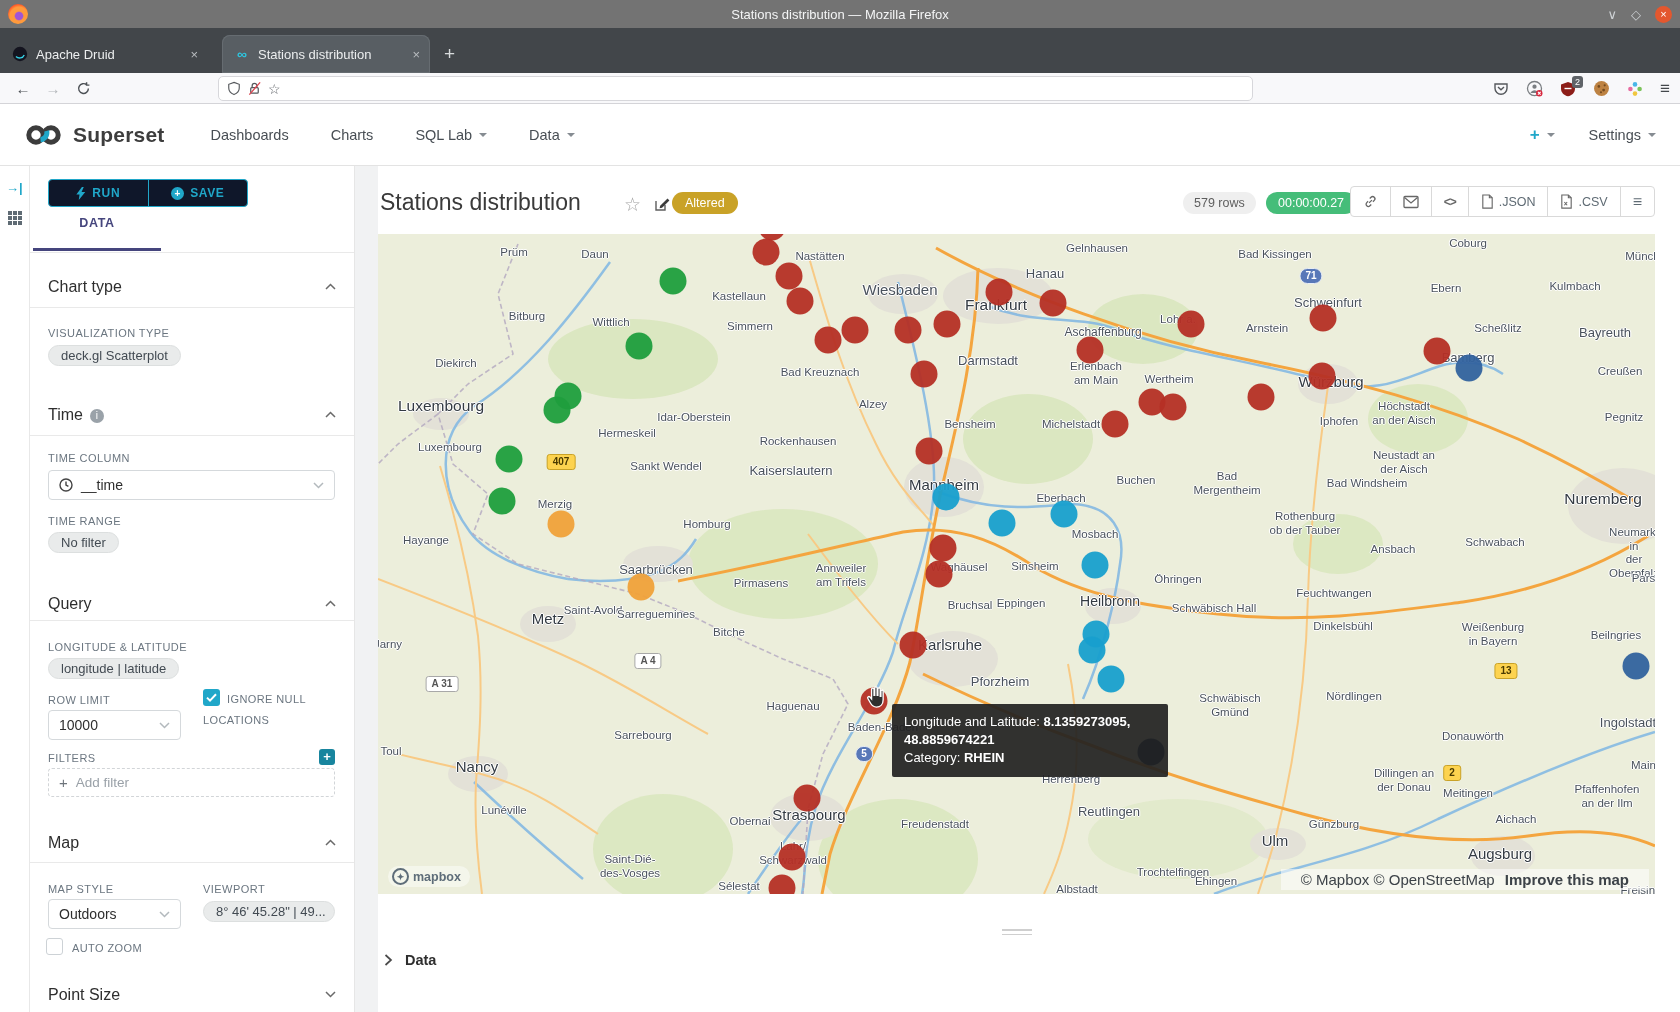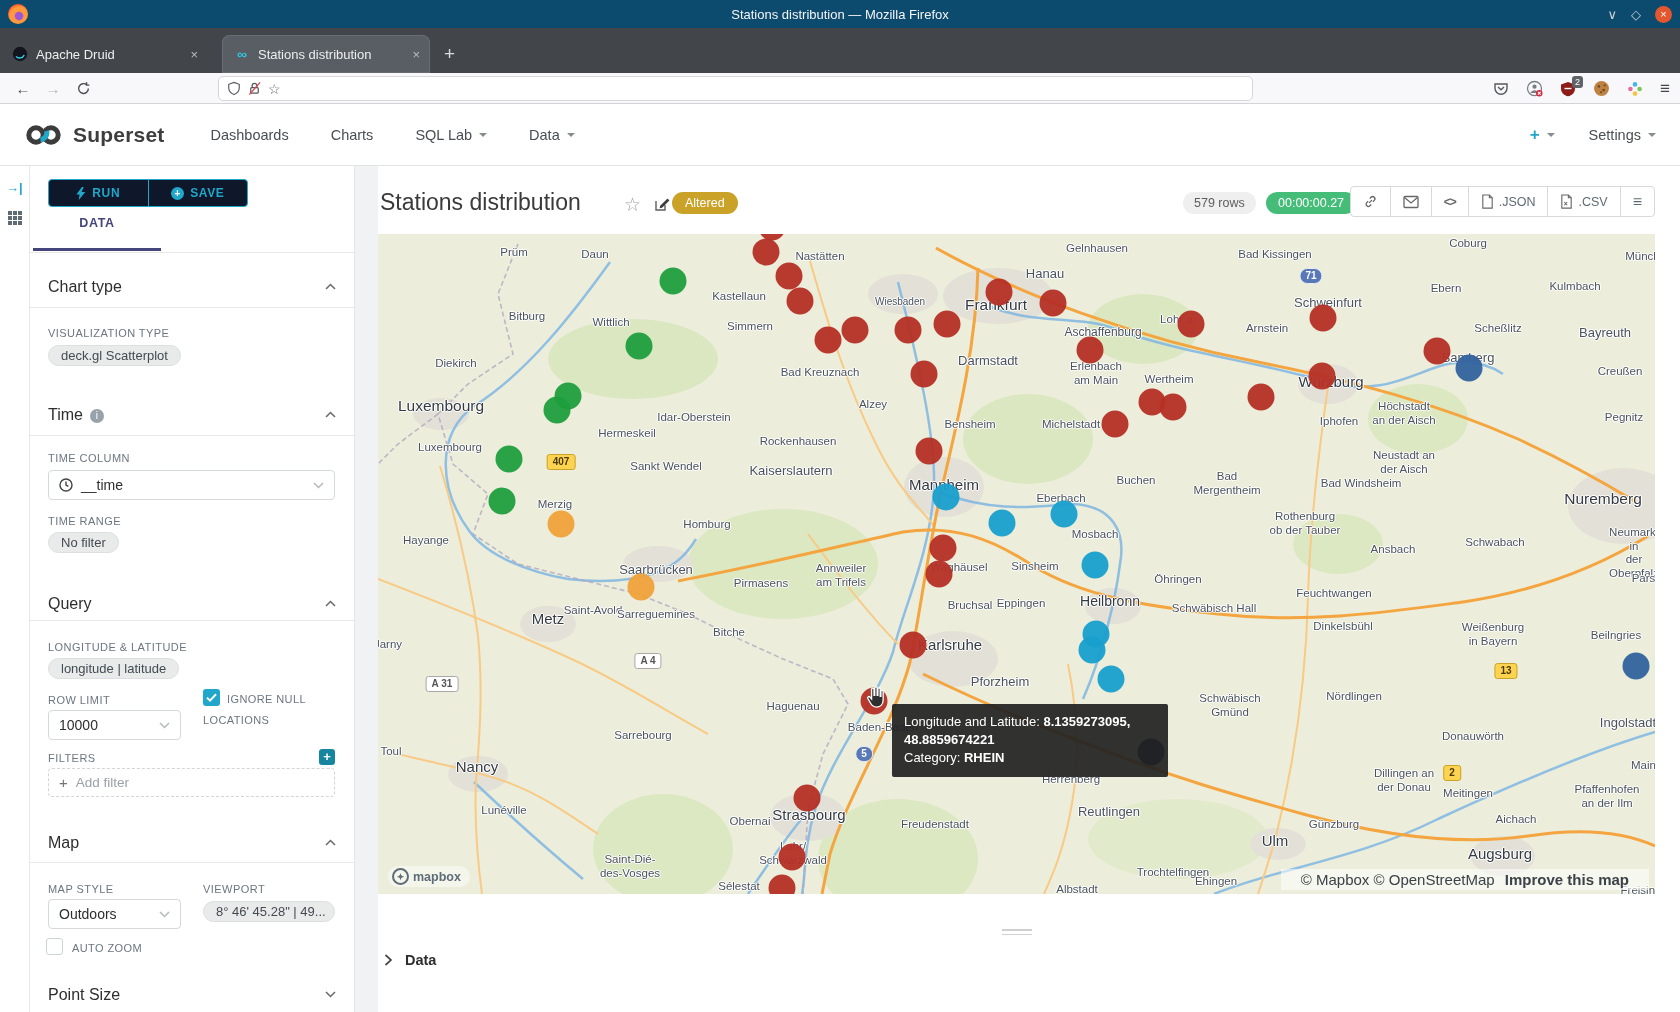--- a/index.html
+++ b/index.html
@@ -1,18 +1,18 @@
 <!DOCTYPE html>
 <html><head>
 <meta charset="utf-8">
 <style>
 *{box-sizing:border-box;margin:0;padding:0}
 body{width:1680px;height:1012px;position:relative;font-family:"Liberation Sans",sans-serif;background:#fff;overflow:hidden;font-size:13px;color:#333}
 
-.titlebar{position:absolute;left:0;top:0;width:1680px;height:28px;background:#0c4a6e;display:flex;align-items:center}
+.titlebar{position:absolute;left:0;top:0;width:1680px;height:28px;background:#737373;display:flex;align-items:center}
 .fx-logo{position:absolute;left:8px;top:4px;width:20px;height:20px;border-radius:50%;background:radial-gradient(circle at 55% 60%,#a055d6 0 22%,#ff9a3c 30% 55%,#ff5c29 70%,#e23b17 100%)}
 .win-title{position:absolute;left:0;right:0;text-align:center;color:#f4f5f6;font-size:13px}
 .win-controls{position:absolute;right:8px;top:0;height:28px;display:flex;align-items:center;gap:14px}
 .wc{color:#cfd3d6;font-size:13px;line-height:1;cursor:default}
 .wc.close{width:17px;height:17px;border-radius:50%;background:#e4572e;color:#fff;display:flex;align-items:center;justify-content:center;font-size:11px}
 .tabbar{position:absolute;left:0;top:28px;width:1680px;height:45px;background:#42464a;display:flex;align-items:flex-end}
 .tab{height:38px;margin-bottom:0;display:flex;align-items:center;gap:8px;padding:0 10px 0 12px;color:#eceeef;font-size:13px;width:208px}
 .tab .close{margin-left:auto;color:#b9bdc0;font-size:13px}
 .tab.active{background:#585e63;border-radius:8px 8px 0 0;margin-left:14px;box-shadow:0 0 0 1px #666c71 inset}
 .favicon{width:16px;height:16px;display:inline-flex;align-items:center;justify-content:center;flex:0 0 16px}
@@ -472,21 +472,21 @@
       <div id="map-labels">
           <div class="map-label" style="left: 136px; top: 19px;">Prüm</div>
           <div class="map-label" style="left: 217px; top: 21px;">Daun</div>
           <div class="map-label" style="left: 442px; top: 23px;">Nastätten</div>
           <div class="map-label" style="left: 719px; top: 15px;">Gelnhausen</div>
           <div class="map-label" style="font-size: 13px; left: 667px; top: 40px;">Hanau</div>
           <div class="map-label" style="left: 897px; top: 21px;">Bad Kissingen</div>
           <div class="map-label" style="left: 1090px; top: 10px;">Coburg</div>
           <div class="map-label" style="left: 1276px; top: 23px;">Münchberg</div>
           <div class="map-label" style="left: 361px; top: 63px;">Kastellaun</div>
-          <div class="map-label" style="font-size: 10px; left: 522px; top: 68px;">Wiesbaden</div>
+          <div class="map-label" style="font-size: 15px; left: 522px; top: 56px;">Wiesbaden</div>
           <div class="map-label big" style="font-size: 15.5px; left: 618px; top: 71px;">Frankfurt</div>
           <div class="map-label" style="left: 1068px; top: 55px;">Ebern</div>
           <div class="map-label" style="left: 1197px; top: 53px;">Kulmbach</div>
           <div class="map-label" style="left: 149px; top: 83px;">Bitburg</div>
           <div class="map-label" style="left: 233px; top: 89px;">Wittlich</div>
           <div class="map-label" style="left: 372px; top: 93px;">Simmern</div>
           <div class="map-label" style="font-size: 13px; left: 950px; top: 69px;">Schweinfurt</div>
           <div class="map-label" style="left: 800px; top: 86px;">Lohr a.</div>
           <div class="map-label" style="font-size: 12px; left: 725px; top: 98px;">Aschaffenburg</div>
           <div class="map-label" style="left: 889px; top: 95px;">Arnstein</div>
@@ -514,21 +514,21 @@
           <div class="map-label" style="left: 72px; top: 214px;">Luxembourg</div>
           <div class="map-label" style="left: 420px; top: 208px;">Rockenhausen</div>
           <div class="map-label" style="left: 288px; top: 233px;">Sankt Wendel</div>
           <div class="map-label" style="font-size: 13px; left: 413px; top: 237px;">Kaiserslautern</div>
           <div class="map-label big" style="font-size: 15px; left: 566px; top: 251px;">Mannheim</div>
           <div class="map-label" style="left: 1026px; top: 229px;">Neustadt an
 der Aisch</div>
           <div class="map-label" style="left: 758px; top: 247px;">Buchen</div>
           <div class="map-label" style="left: 849px; top: 250px;">Bad
 Mergentheim</div>
-          <div class="map-label" style="left: 983px; top: 250px;">Bad Windsheim</div>
+          <div class="map-label" style="left: 983px; top: 250px; padding-left: 12px;">Bad Windsheim</div>
           <div class="map-label" style="left: 683px; top: 265px;">Eberbach</div>
           <div class="map-label big" style="font-size: 15.5px; left: 1225px; top: 265px;">Nuremberg</div>
           <div class="map-label" style="left: 177px; top: 271px;">Merzig</div>
           <div class="map-label" style="left: 48px; top: 307px;">Hayange</div>
           <div class="map-label" style="left: 329px; top: 291px;">Homburg</div>
           <div class="map-label" style="left: 717px; top: 301px;">Mosbach</div>
           <div class="map-label" style="left: 927px; top: 290px;">Rothenburg
 ob der Tauber</div>
           <div class="map-label" style="left: 1117px; top: 309px;">Schwabach</div>
           <div class="map-label" style="left: 1256px; top: 319px;">Neumarkt in

